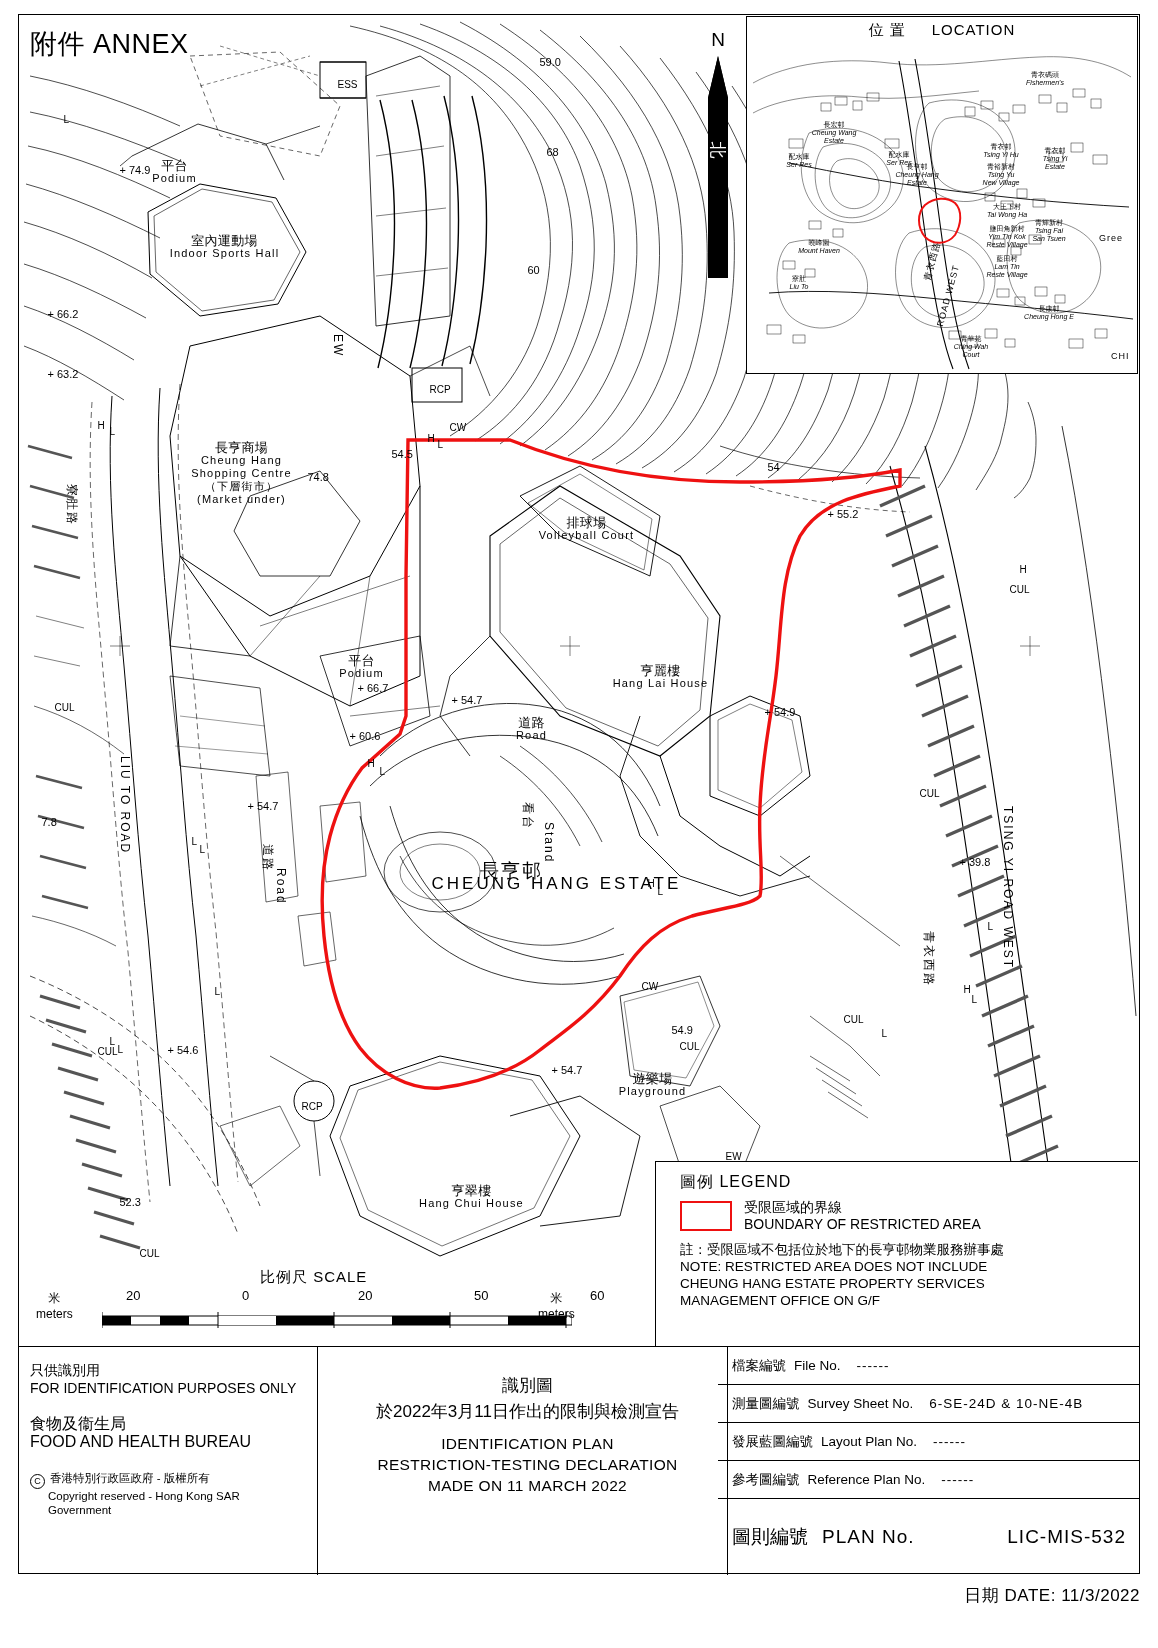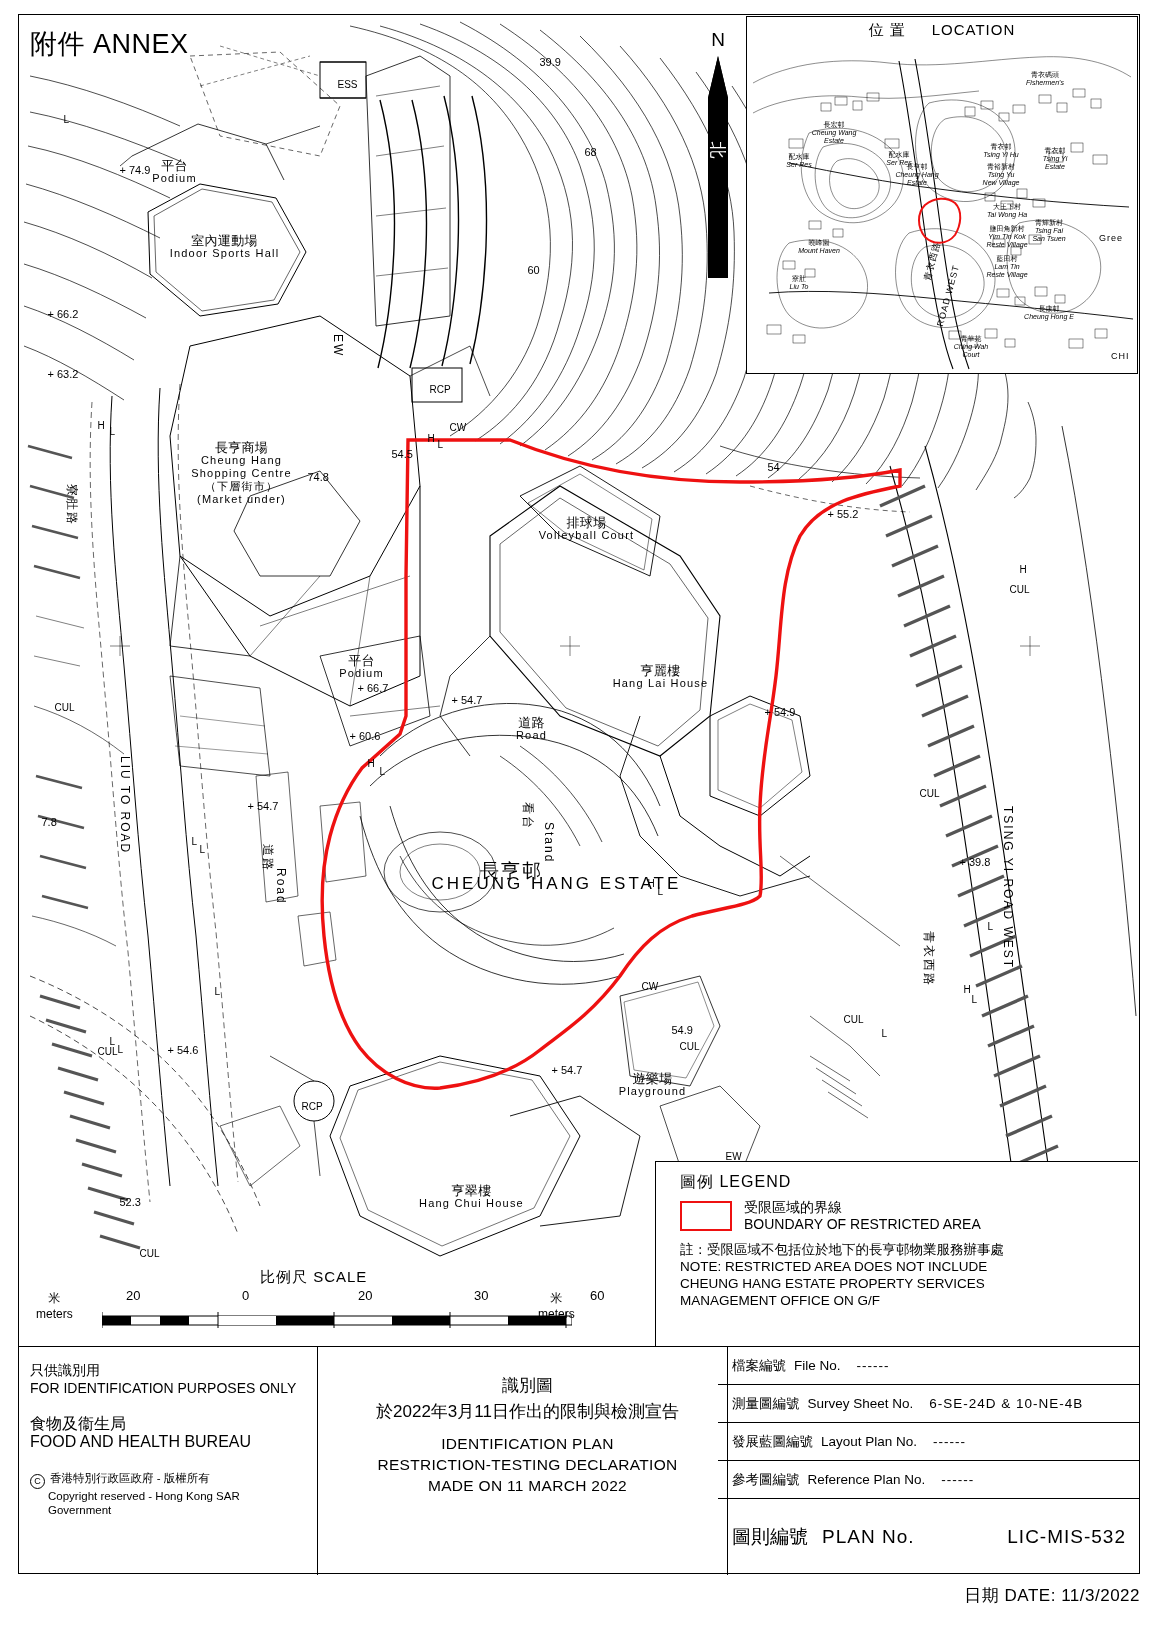--- a/index.html
+++ b/index.html
@@ -455,22 +455,22 @@
         <div class="vtext" style="left: 112px; top: 740px; transform-origin: left top; transform: rotate(90deg);">LIU TO ROAD</div>
         <div class="vtext" style="left: 256px; top: 828px; transform-origin: left top; transform: rotate(90deg);">道路</div>
         <div class="vtext" style="left: 268px; top: 852px; transform-origin: left top; transform: rotate(90deg);">Road</div>
         <div class="vtext" style="left: 516px; top: 786px; transform-origin: left top; transform: rotate(90deg);">看台</div>
         <div class="vtext" style="left: 536px; top: 806px; transform-origin: left top; transform: rotate(90deg);">Stand</div>
         <div class="vtext" style="left: 917px; top: 915px; transform-origin: left top; transform: rotate(90deg);">青衣西路</div>
         <div class="vtext" style="left: 995px; top: 790px; transform-origin: left top; transform: rotate(90deg);">TSING YI ROAD WEST</div>
         <div class="vtext" style="left: 325px; top: 318px; transform-origin: left top; transform: rotate(90deg);">EW</div>
       </div>
     <div id="map-spots">
-        <div class="spot" style="left: 520px; top: 40px;">39.9</div>
-        <div class="spot" style="left: 527px; top: 130px; margin-left: 38px;">68</div>
+        <div class="spot" style="left: 520px; top: 40px;">59.0</div>
+        <div class="spot" style="left: 527px; top: 130px;">68</div>
         <div class="spot" style="left: 508px; top: 248px;">60</div>
         <div class="spot" style="left: 100px; top: 148px;">+ 74.9</div>
         <div class="spot" style="left: 28px; top: 292px;">+ 66.2</div>
         <div class="spot" style="left: 28px; top: 352px;">+ 63.2</div>
         <div class="spot" style="left: 288px; top: 455px;">74.8</div>
         <div class="spot" style="left: 372px; top: 432px;">54.5</div>
         <div class="spot" style="left: 748px; top: 445px;">54</div>
         <div class="spot" style="left: 808px; top: 492px;">+ 55.2</div>
         <div class="spot" style="left: 338px; top: 666px;">+ 66.7</div>
         <div class="spot" style="left: 432px; top: 678px;">+ 54.7</div>
@@ -728,21 +728,21 @@
       <line x1="0" y1="4" x2="0" y2="20" stroke="#000"></line>
       <line x1="116" y1="4" x2="116" y2="20" stroke="#000"></line>
       <line x1="232" y1="4" x2="232" y2="20" stroke="#000"></line>
       <line x1="348" y1="4" x2="348" y2="20" stroke="#000"></line>
       <line x1="464" y1="4" x2="464" y2="20" stroke="#000"></line>
     </svg>
     <div id="scale-ticks">
         <div class="scale-num" style="left: 64px; top: 20px;">20</div>
         <div class="scale-num" style="left: 180px; top: 20px;">0</div>
         <div class="scale-num" style="left: 296px; top: 20px;">20</div>
-        <div class="scale-num" style="left: 412px; top: 20px;">30</div>
+        <div class="scale-num" style="left: 412px; top: 20px;">50</div>
         <div class="scale-num" style="left: 528px; top: 20px;">60</div>
       </div>
   </div>
 
   <div class="titleblock">
     <div class="tb-col1">
       <div class="tb-line">只供識別用</div>
       <div class="tb-line">FOR IDENTIFICATION PURPOSES ONLY</div>
       <div style="height:18px"></div>
       <div class="tb-line" style="font-size:16px">食物及衞生局</div>

